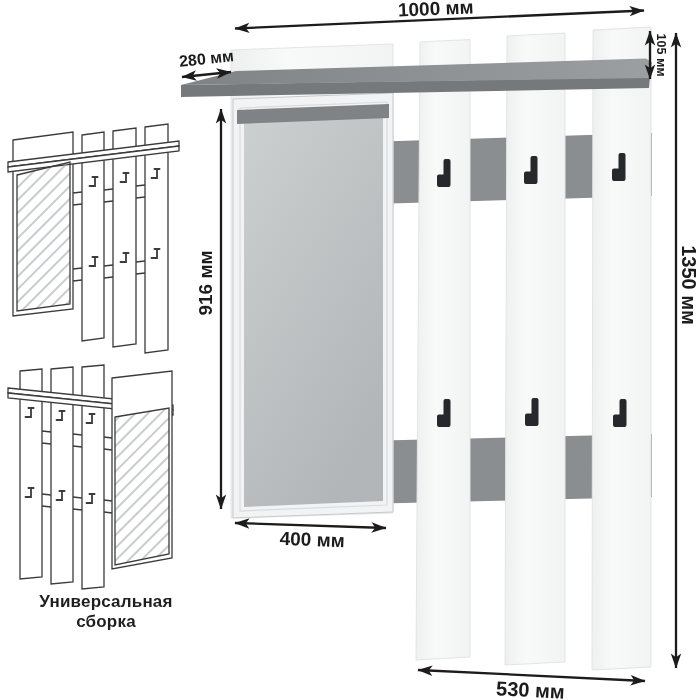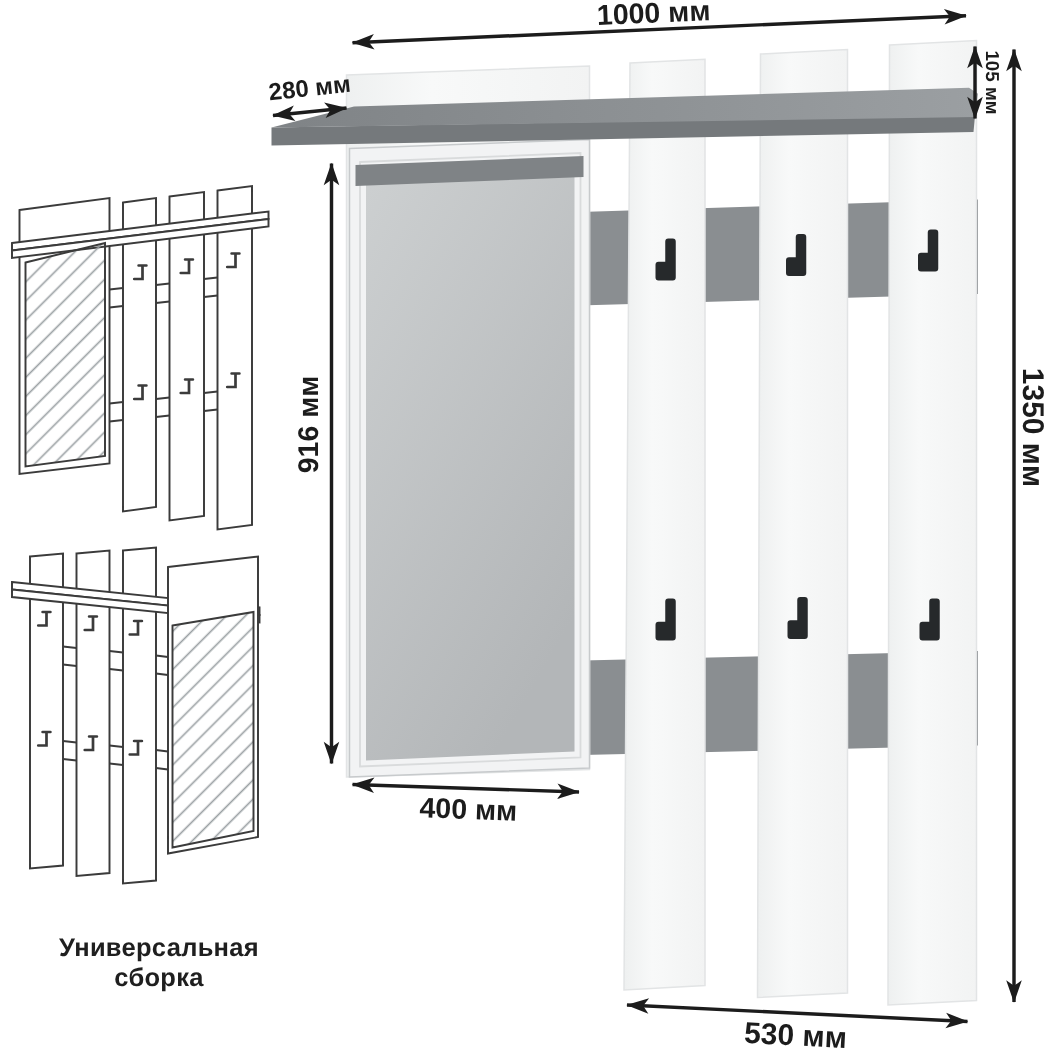--- a/index.html
+++ b/index.html
@@ -1,20 +1,20 @@
 <!DOCTYPE html>
 <html><head>
 <meta charset="utf-8">
 <style>
   html,body{margin:0;padding:0;background:#ffffff;}
   #stage{position:relative;width:700px;height:700px;background:#ffffff;overflow:hidden;
          font-family:"Liberation Sans",sans-serif;}
   #scene{position:absolute;left:0;top:0;}
   .dim-text{font-weight:bold;font-family:"Liberation Sans",sans-serif;}
-  #caption{position:absolute;left:14px;top:622px;width:184px;text-align:center;
+  #caption{position:absolute;left:14px;top:592px;width:184px;text-align:center;
            font-size:17px;font-weight:bold;color:#1f1f1f;letter-spacing:0.2px;}
 </style>
 </head>
 <body>
 <div id="stage">
 
 <svg id="scene" width="700" height="700" viewBox="0 0 700 700">
   <defs>
     <marker id="ah" viewBox="0 0 16 12" refX="15" refY="6" markerWidth="16" markerHeight="12" markerUnits="userSpaceOnUse" orient="auto-start-reverse">
       <path d="M0.5,0.8 L15.5,6 L0.5,11.2 L4.2,6 Z" fill="#1c1c1c"></path>

